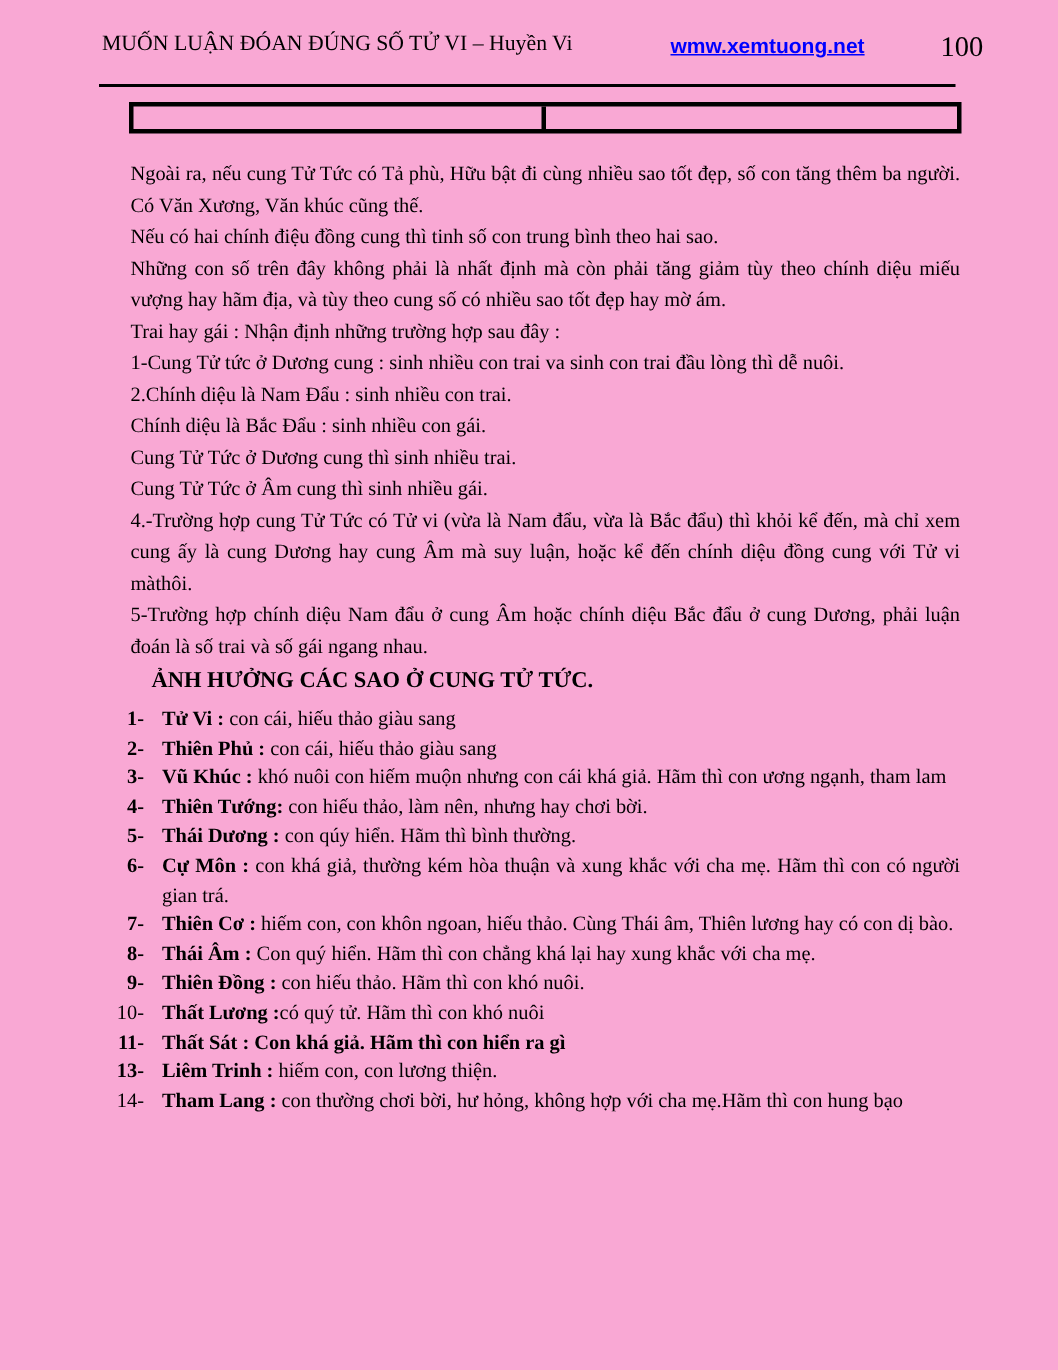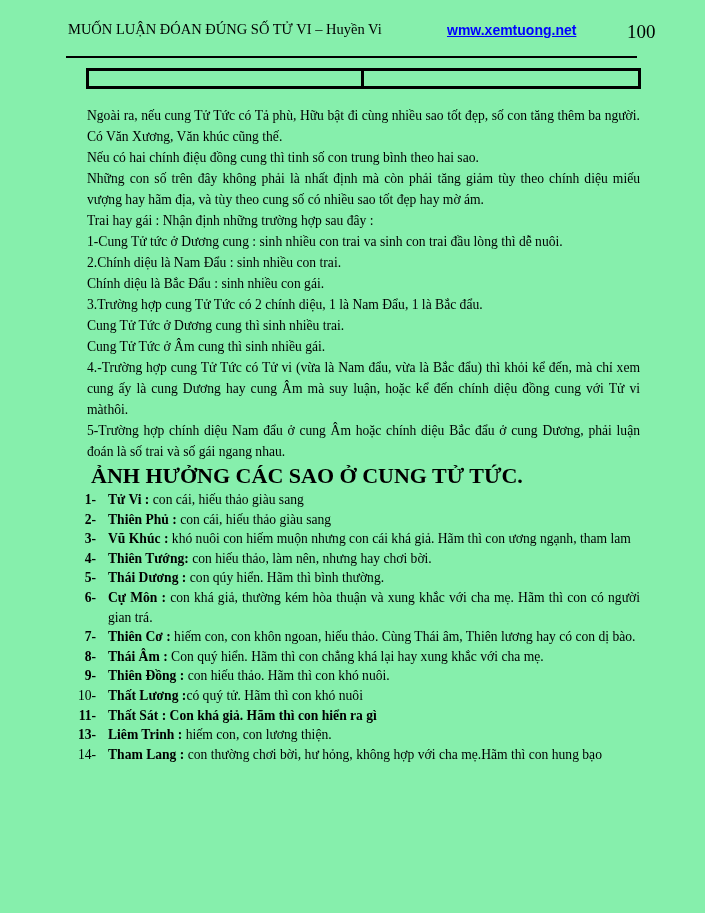--- a/index.html
+++ b/index.html
@@ -1,20 +1,20 @@
 <!DOCTYPE html>
 <html><head>
 <meta charset="utf-8">
 <style>
   html, body { margin: 0; padding: 0; background: #ffffff; }
   .page {
     position: relative;
     width: 705px;
     height: 913px;
-    background: #86efac;
+    background: #f9a8d4;
     font-family: "Liberation Serif", "DejaVu Serif", serif;
     color: #000000;
     overflow: hidden;
   }
   
   .hdr-title {
     position: absolute;
     left: 68px; top: 21px;
     font-size: 14.5px;
     white-space: nowrap;
@@ -59,22 +59,22 @@
     width: 580px;
   }
   .para {
     margin: 0 0 0 27px;
     width: 553px;
     font-size: 13.6px;
     line-height: 21px;
     text-align: justify;
   }
   .section-heading {
-    margin: 1px 0 2px 31px;
-    font-size: 22px;
+    margin: 1px 0 2px 41px;
+    font-size: 15px;
     font-weight: bold;
     line-height: 25px;
     white-space: nowrap;
   }
   .star-row {
     display: flex;
     font-size: 13.6px;
     line-height: 19.6px;
   }
   .star-num {
@@ -110,21 +110,20 @@
 
   <div class="content">
     <div id="paragraphs">
         <p class="para">Ngoài ra, nếu cung Tử Tức có Tả phù, Hữu bật đi cùng nhiều sao tốt đẹp, số con tăng thêm ba người. Có Văn Xương, Văn khúc cũng thế.</p>
         <p class="para">Nếu có hai chính điệu đồng cung thì tinh số con trung bình theo hai sao.</p>
         <p class="para">Những con số trên đây không phải là nhất định mà còn phải tăng giảm tùy theo chính diệu miếu vượng hay hãm địa, và tùy theo cung số có nhiều sao tốt đẹp hay mờ ám.</p>
         <p class="para">Trai hay gái : Nhận định những trường hợp sau đây  :</p>
         <p class="para">1-Cung Tử tức  ở Dương cung : sinh nhiều con trai va sinh con trai đầu lòng thì dễ nuôi.</p>
         <p class="para">2.Chính diệu là Nam Đẩu : sinh nhiều con trai.</p>
         <p class="para">Chính diệu là Bắc Đẩu : sinh nhiều con gái.</p>
-        <p class="para">3.Trường hợp cung Tử Tức có 2 chính diệu, 1 là Nam Đẩu, 1 là Bắc đẩu.</p>
         <p class="para">Cung Tử Tức ở Dương cung thì sinh nhiều trai.</p>
         <p class="para">Cung Tử Tức ở Âm cung thì sinh nhiều gái.</p>
         <p class="para">4.-Trường hợp cung Tử Tức có Tử vi (vừa là Nam đẩu, vừa là Bắc đẩu) thì khỏi kể đến,  mà chỉ xem cung ấy là cung Dương hay cung Âm mà suy luận, hoặc kể đến chính diệu đồng cung với Tử vi màthôi.</p>
         <p class="para">5-Trường hợp chính diệu Nam đẩu ở cung Âm hoặc chính diệu Bắc đẩu ở cung Dương, phải luận đoán là số trai và số gái ngang nhau.</p>
       </div>
 
     <div class="section-heading">ẢNH HƯỞNG CÁC SAO Ở CUNG TỬ TỨC.</div>
 
     <div id="star-list">
         <div class="star-row">

